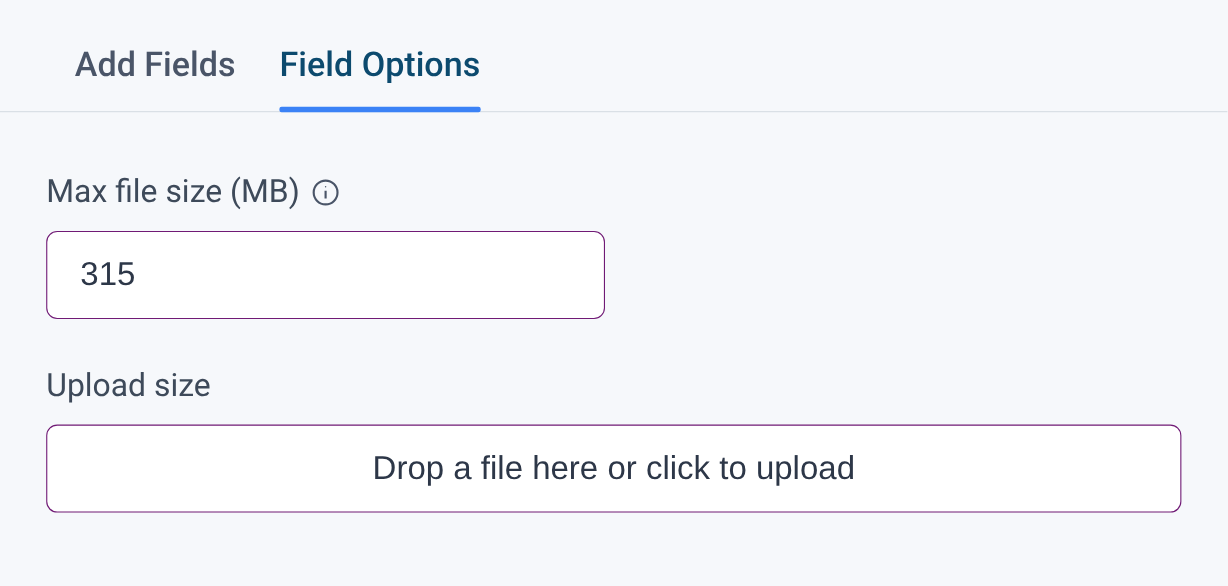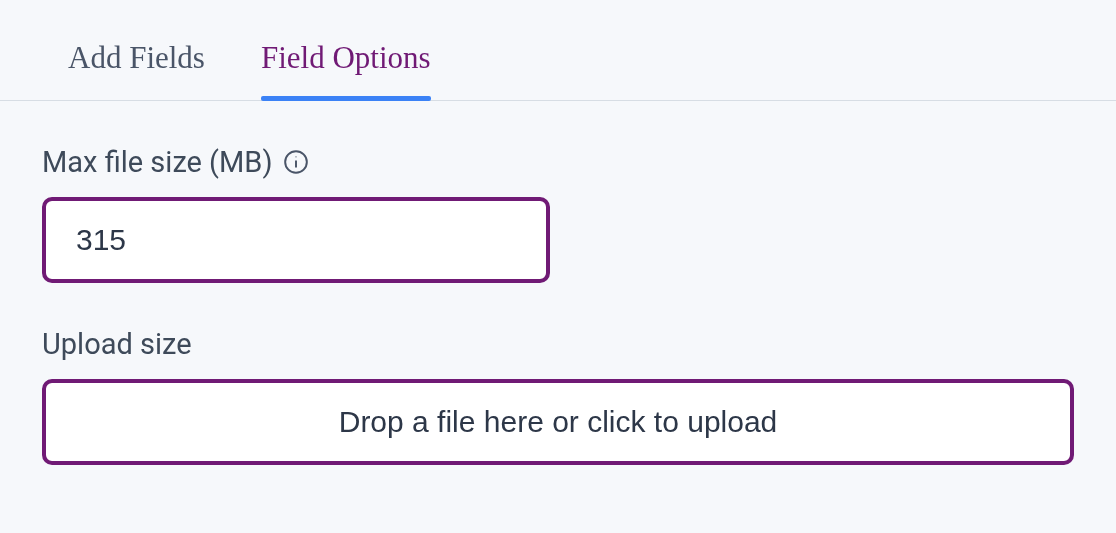--- a/index.html
+++ b/index.html
@@ -9,51 +9,51 @@
     }
     body {
       font-family: -apple-system, BlinkMacSystemFont, "Segoe UI", Roboto, Helvetica, Arial, sans-serif;
       background-color: #f6f8fb;
       width: 1116px;
       height: 533px;
       overflow: hidden;
     }
     .tabs {
       display: flex;
-      gap: 56px;
+      gap: 40px;
       padding: 40px 0 0 68px;
       border-bottom: 1px solid #d7dde4;
-      font-family: Liberation Serif, serif;
     }
     .tab {
       font-size: 31px;
       font-weight: 500;
       color: #4a5568;
       padding-bottom: 24px;
       cursor: pointer;
       position: relative;
     }
     .tab.active {
-      color: #701a75;
+      color: #0c4a6e;
     }
     .tab.active::after {
       content: "";
       position: absolute;
       left: 0;
       right: 0;
       bottom: -1px;
       height: 5px;
       background-color: #3b82f6;
       border-radius: 2px;
     }
     .content {
       padding: 44px 42px 0 42px;
     }
     .field-group {
       margin-bottom: 44px;
+      margin-top: 12px;
     }
     .label-row {
       display: flex;
       align-items: center;
       gap: 10px;
       margin-bottom: 18px;
     }
     .field-label {
       font-size: 29px;
       font-weight: 400;
@@ -66,21 +66,21 @@
       width: 26px;
       height: 26px;
       color: #4a5568;
     }
     .info-icon svg {
       width: 26px;
       height: 26px;
     }
     .input-text {
       background: #ffffff;
-      border: 4px solid #701a75;
+      border: 1px solid #701a75;
       border-radius: 10px;
       font-size: 30px;
       color: #2d3748;
       padding: 22px 30px;
       outline: none;
     }
     .input-narrow {
       width: 508px;
     }
     .input-wide {

